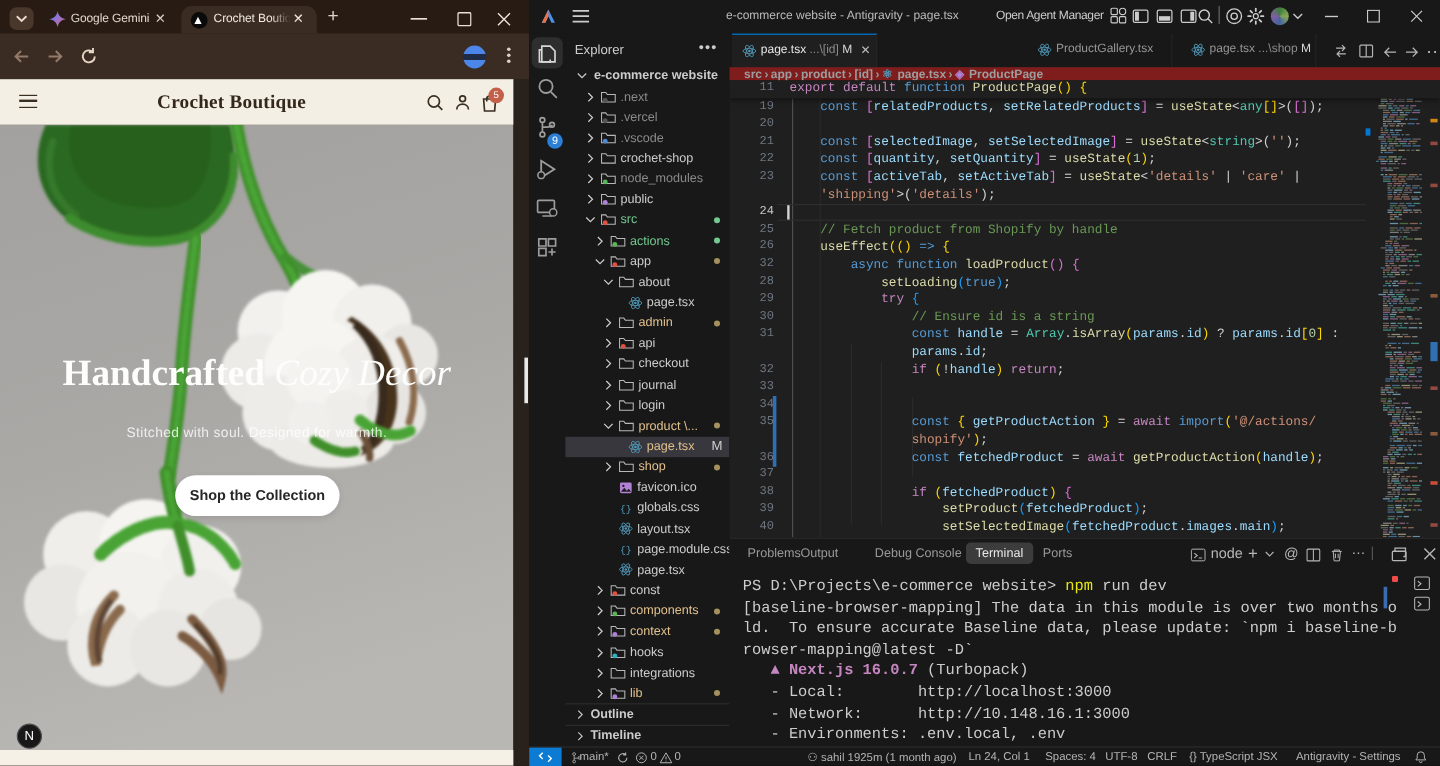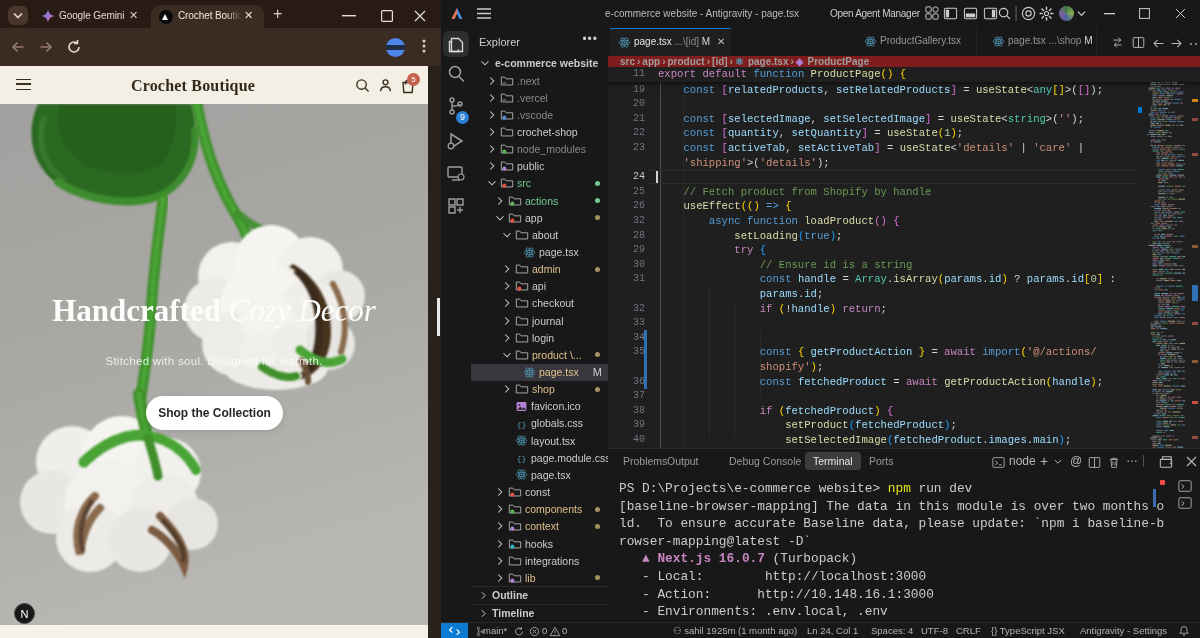--- a/index.html
+++ b/index.html
@@ -1593,21 +1593,21 @@
           </svg>
       <svg class="pic" style="left:578px;top:7px" width="11" height="11" viewBox="0 0 11 11">
             <path d="M1 1l9 9M10 1l-9 9" stroke="#b6b6b6" stroke-width="1.2"></path>
           </svg>
       <div id="term"><span>PS D:\Projects\e-commerce website&gt; </span><span class="y">npm</span><span> run dev</span>
 <span>[baseline-browser-mapping] The data in this module is over two months o</span>
 <span>ld.  To ensure accurate Baseline data, please update: `npm i baseline-b</span>
 <span>rowser-mapping@latest -D`</span>
 <span>   </span><span class="m">▲ Next.js 16.0.7</span><span> (Turbopack)</span>
 <span>   - Local:        http://localhost:3000</span>
-<span>   - Action:      http://10.148.16.1:3000</span>
+<span>   - Network:      http://10.148.16.1:3000</span>
 <span>   - Environments: .env.local, .env</span></div>
       <div style="position:absolute;left:552px;top:31px;width:5px;height:5px;background:#f14c4c;border-radius:1px"></div>
       <svg class="pic" style="left:570px;top:30px" width="14" height="14" viewBox="0 0 16 16">
             <rect x="1" y="2" width="14" height="12" rx="1.5" stroke="#b6b6b6" fill="none"></rect>
             <path d="M4 6l3 2.5L4 11" stroke="#b6b6b6" stroke-width="1.1" fill="none"></path>
           </svg>
       <svg class="pic" style="left:570px;top:47px" width="14" height="14" viewBox="0 0 16 16">
             <rect x="1" y="2" width="14" height="12" rx="1.5" stroke="#b6b6b6" fill="none"></rect>
             <path d="M4 6l3 2.5L4 11" stroke="#b6b6b6" stroke-width="1.1" fill="none"></path>
           </svg>

